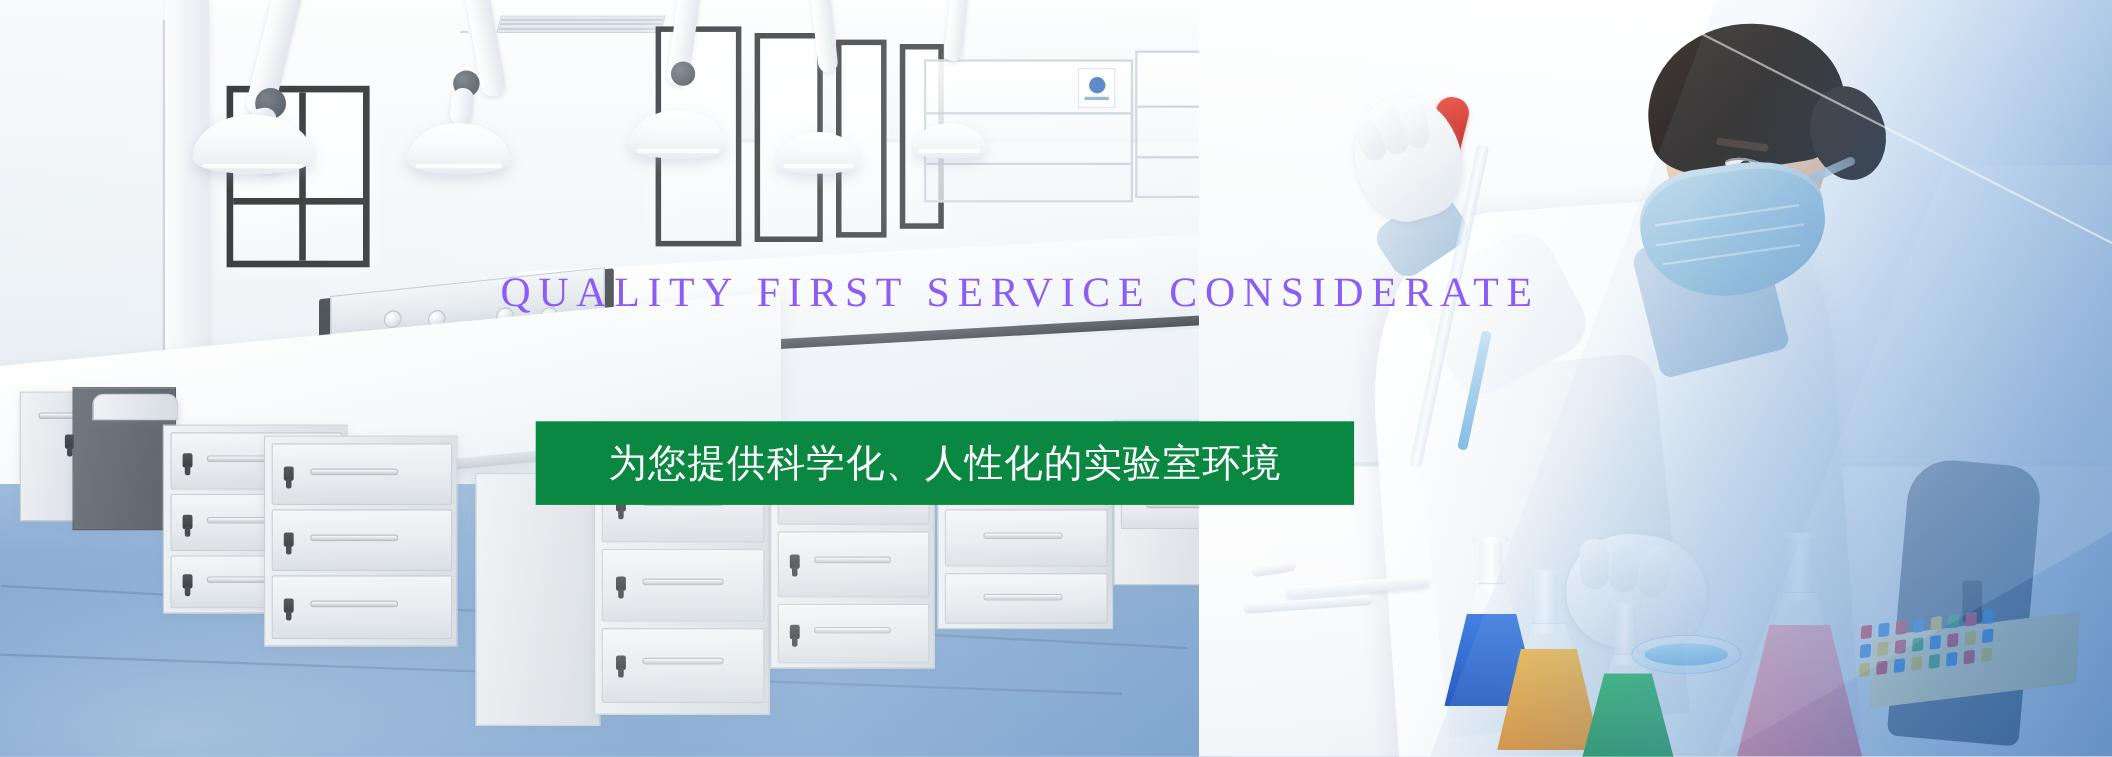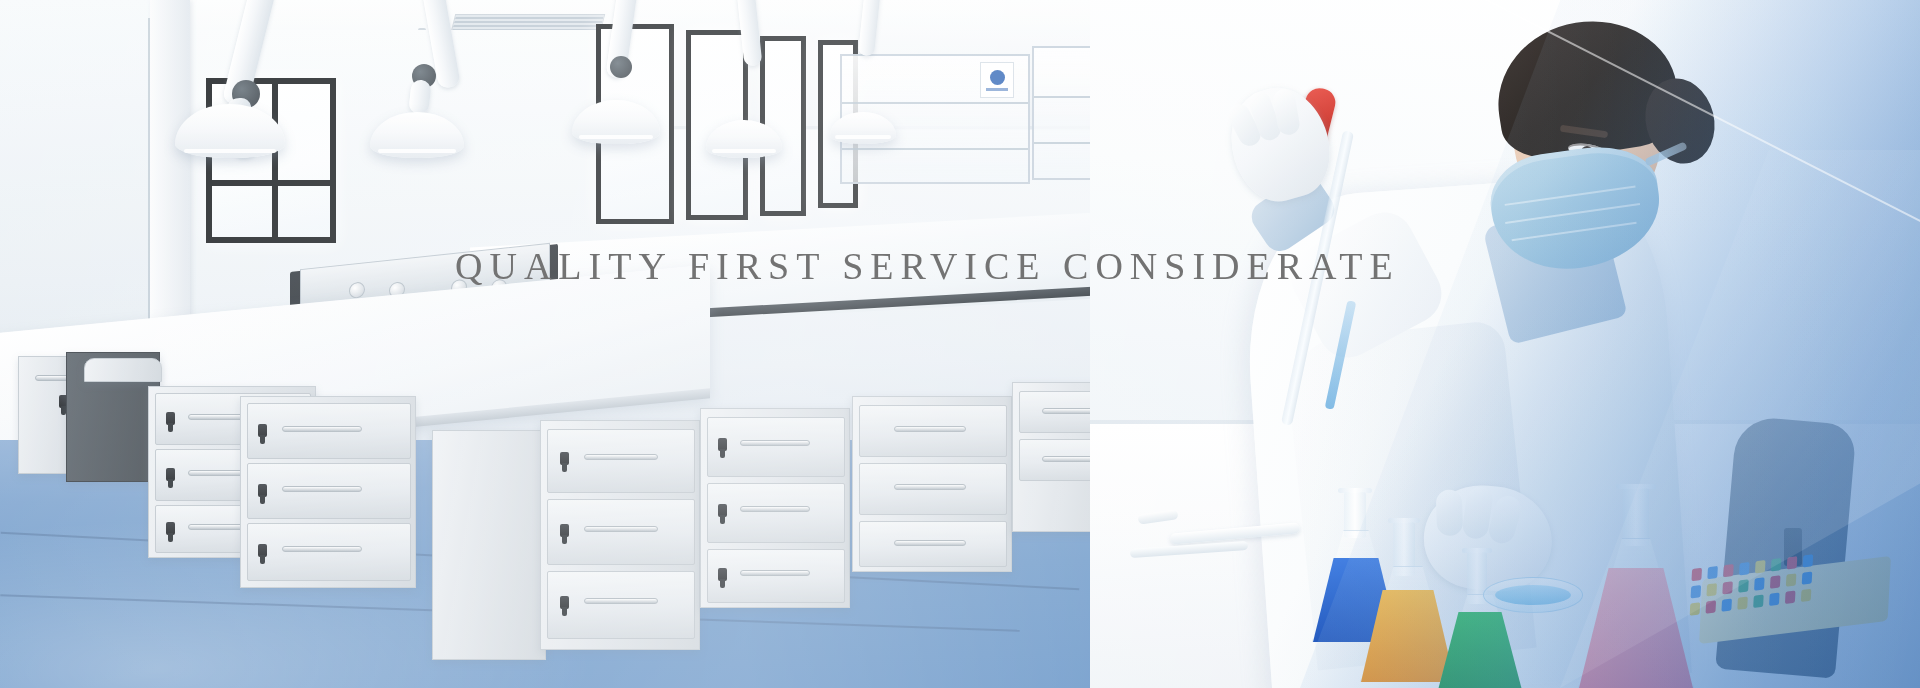--- a/index.html
+++ b/index.html
@@ -436,21 +436,21 @@
   
   .text-block{
     position:absolute; left:0; top:0; width:100%; height:100%;
     pointer-events:none;
   }
   .headline-en{
     position:absolute; left:455px; top:247px;
     font-family:"Liberation Serif","DejaVu Serif",serif;
     font-size:38px; line-height:1;
     letter-spacing:7px;
-    color:#737373;
+    color:#8b5cf6;
     white-space:nowrap;
     pointer-events:auto;
   }
   .headline-cn{
     position:absolute; left:733px; top:298px;
     font-family:"DejaVu Sans","Liberation Sans",sans-serif;
     font-weight:bold;
     font-size:60px; line-height:1.08;
     letter-spacing:2px;
     color:#1b4fc4;
@@ -772,15 +772,18 @@
   <div class="blue-wedge"></div>
   <div class="blue-wedge-2"></div>
   <div class="wedge-line"></div>
 
   <div class="veil"></div>
 
   <div class="text-block">
     <div class="headline-en">QUALITY  FIRST  SERVICE  CONSIDERATE</div>
 
 
+    <div class="subtitle-band">
+      <span class="subtitle-text">为您提供科学化、人性化的实验室环境</span>
+    </div>
   </div>
 
 </div>
 
 </body></html>

